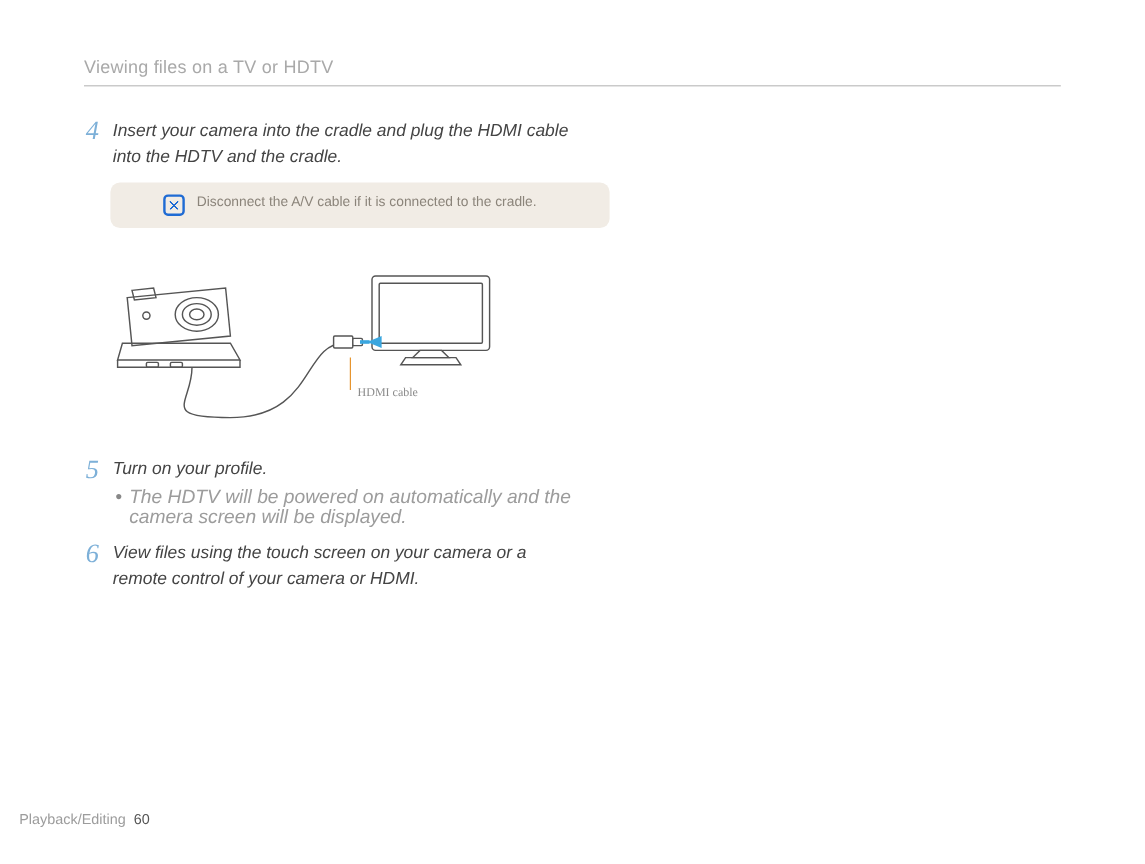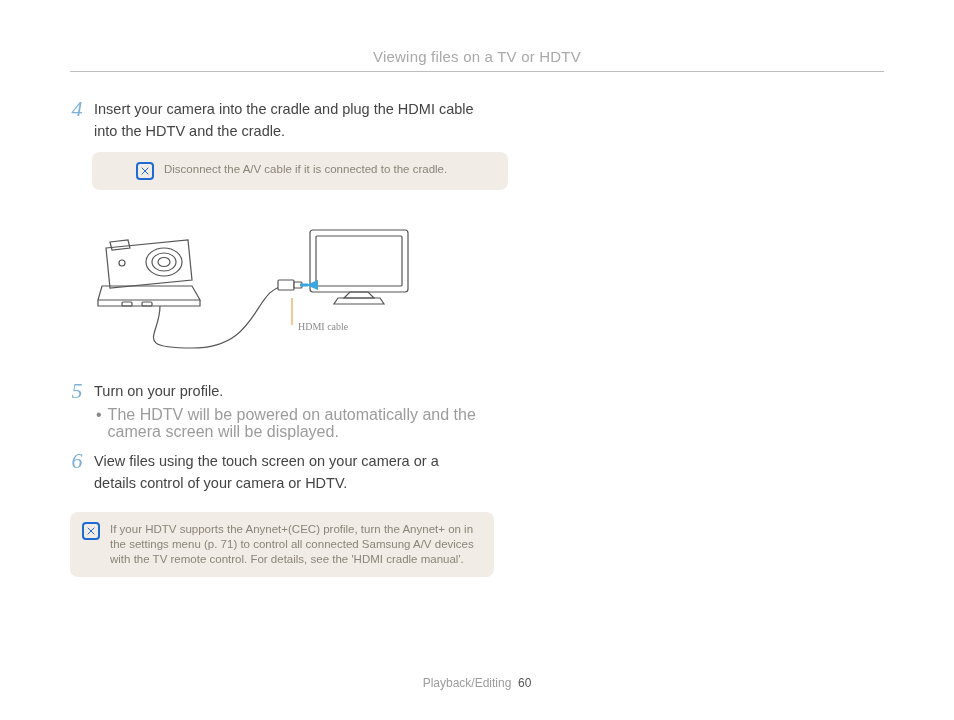--- a/index.html
+++ b/index.html
@@ -24,21 +24,20 @@
     border-bottom: 1px solid #bdbdbd;
     padding-bottom: 6px;
     margin-bottom: 26px;
   }
   .title-row h1 {
     margin: 0;
     font-size: 15px;
     font-weight: 400;
     color: #a9a9a9;
     letter-spacing: 0.2px;
-    text-align: center;
   }
 
   .content {
     width: 410px; 
   }
 
   .step {
     display: flex;
     gap: 10px;
     margin-bottom: 10px;
@@ -49,20 +48,21 @@
     font-size: 22px;
     line-height: 22px;
     color: #7db0d8;
     min-width: 14px;
     text-align: center;
   }
   .step-body {
     font-size: 14.5px;
     line-height: 22px;
     color: #444;
+    font-style: italic;
   }
   .step-body .sub {
     margin-top: 4px;
     font-size: 16px;
     color: #9c9c9c;
     line-height: 17px;
   }
   .bullet {
     display: flex;
     gap: 6px;
@@ -123,23 +123,23 @@
     width: 320px;
     height: 150px;
     font-family: Liberation Serif, serif;
   }
 
   .footer {
     position: absolute;
     left: 0;
     right: 0;
     bottom: 30px;
-    text-align: center;
     font-size: 12px;
     color: #9c9c9c;
+    padding-left: 16px;
   }
   .footer .pg {
     color: #555;
   }
 </style>
 </head>
 <body>
 
 <div class="page">
 
@@ -212,27 +212,23 @@
       <div class="step-body">
         <div>Turn on your profile.</div>
         <div class="sub bullet">
           <span>The HDTV will be powered on automatically and the camera screen will be displayed.</span>
         </div>
       </div>
     </div>
 
     <div class="step">
       <div class="step-num">6</div>
-      <div class="step-body">View files using the touch screen on your camera or a details control of your camera or HDTV.</div>
-    </div>
-
-    <div class="note-box wide">
-      <div class="note-icon"></div>
-      <div class="note-text">If your HDTV supports the Anynet+(CEC) profile, turn the Anynet+ on in the settings menu (p. 71) to control all connected Samsung A/V devices with the TV remote control. For details, see the 'HDMI cradle manual'.</div>
-    </div>
+      <div class="step-body">View files using the touch screen on your camera or a remote control of your camera or HDMI.</div>
+    </div>
+
 
   </div>
 
   <div class="footer">
     <span>Playback/Editing</span>&nbsp;&nbsp;<span class="pg">60</span>
   </div>
 
 </div>
 
 </body></html>

